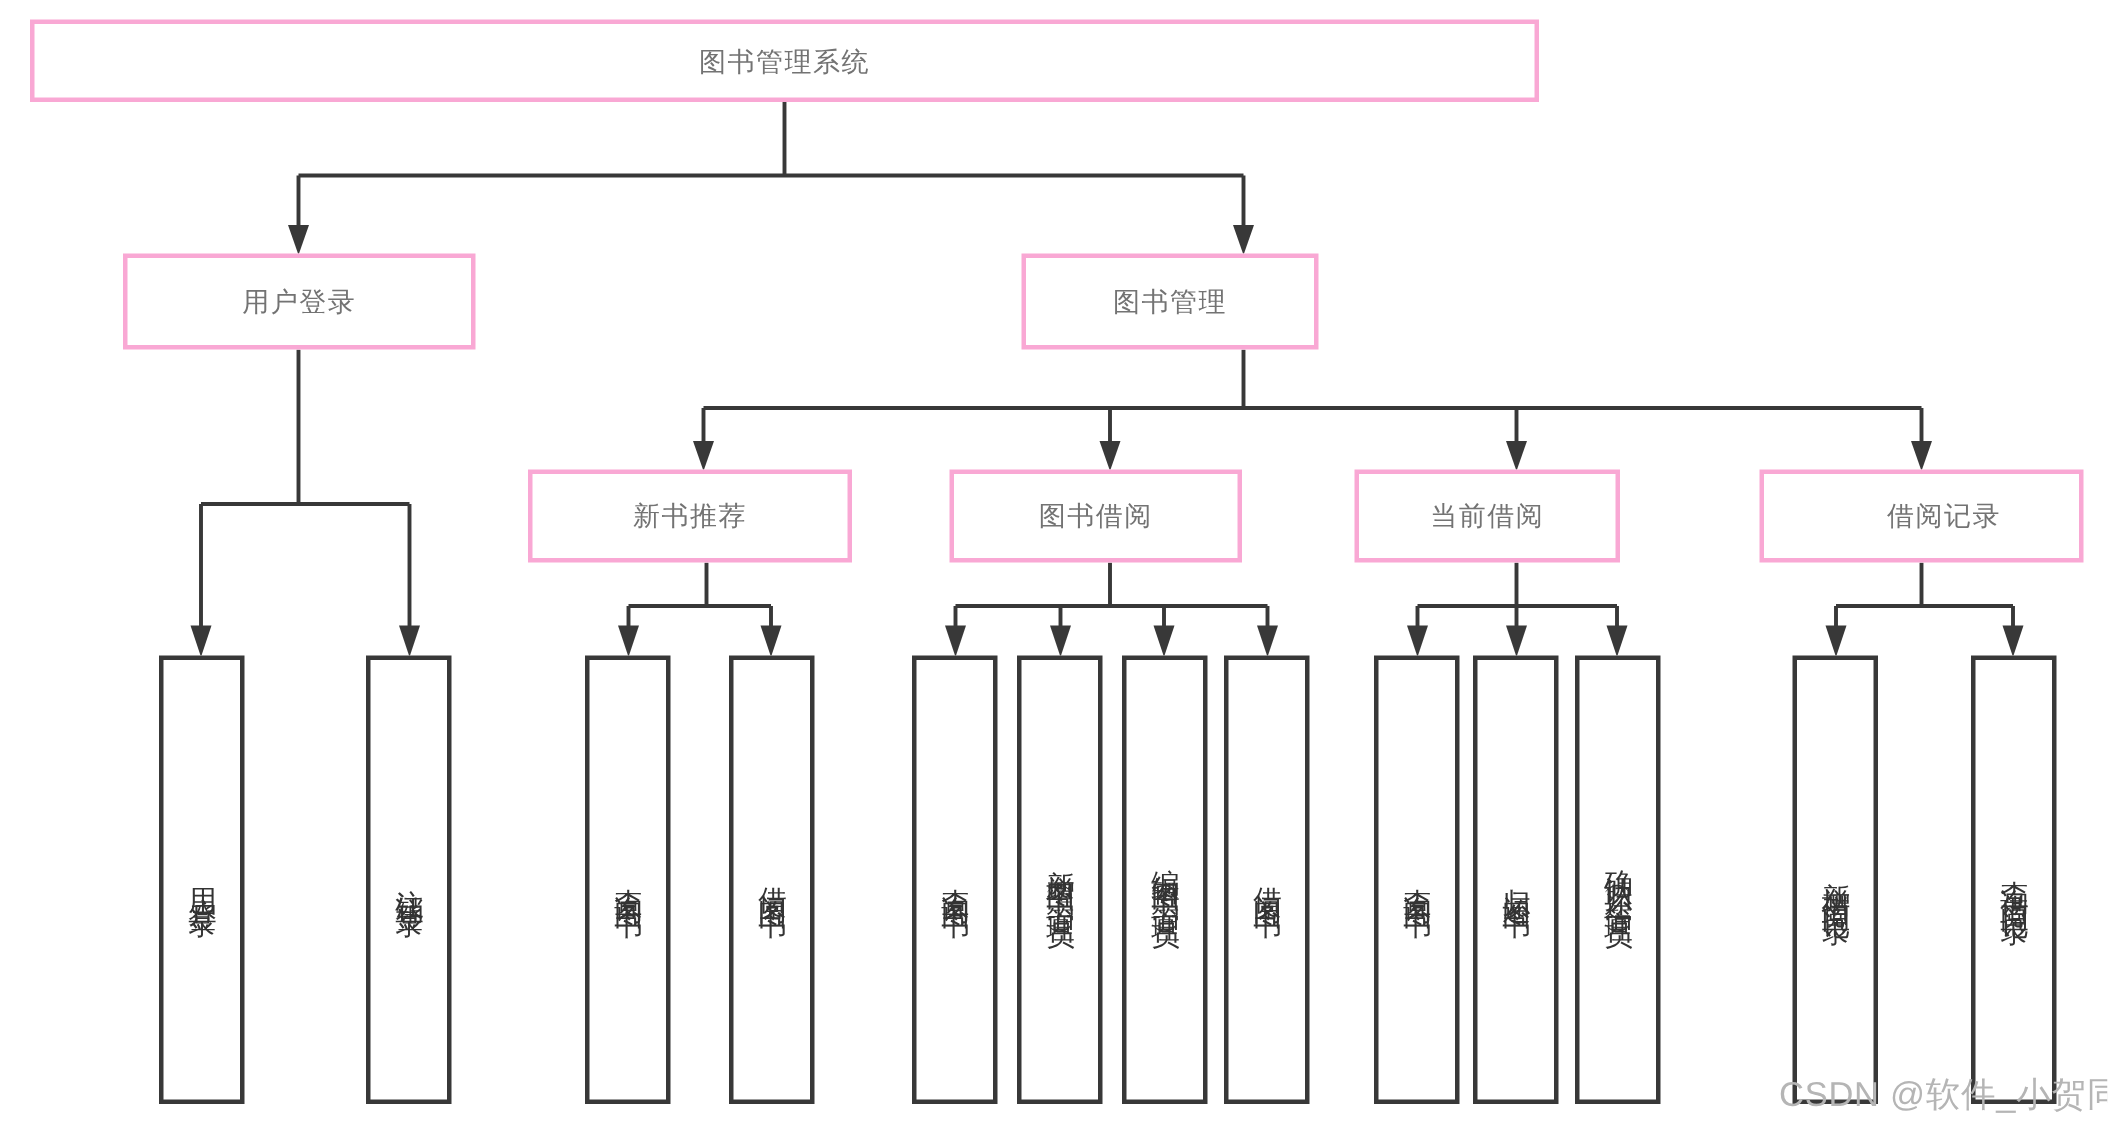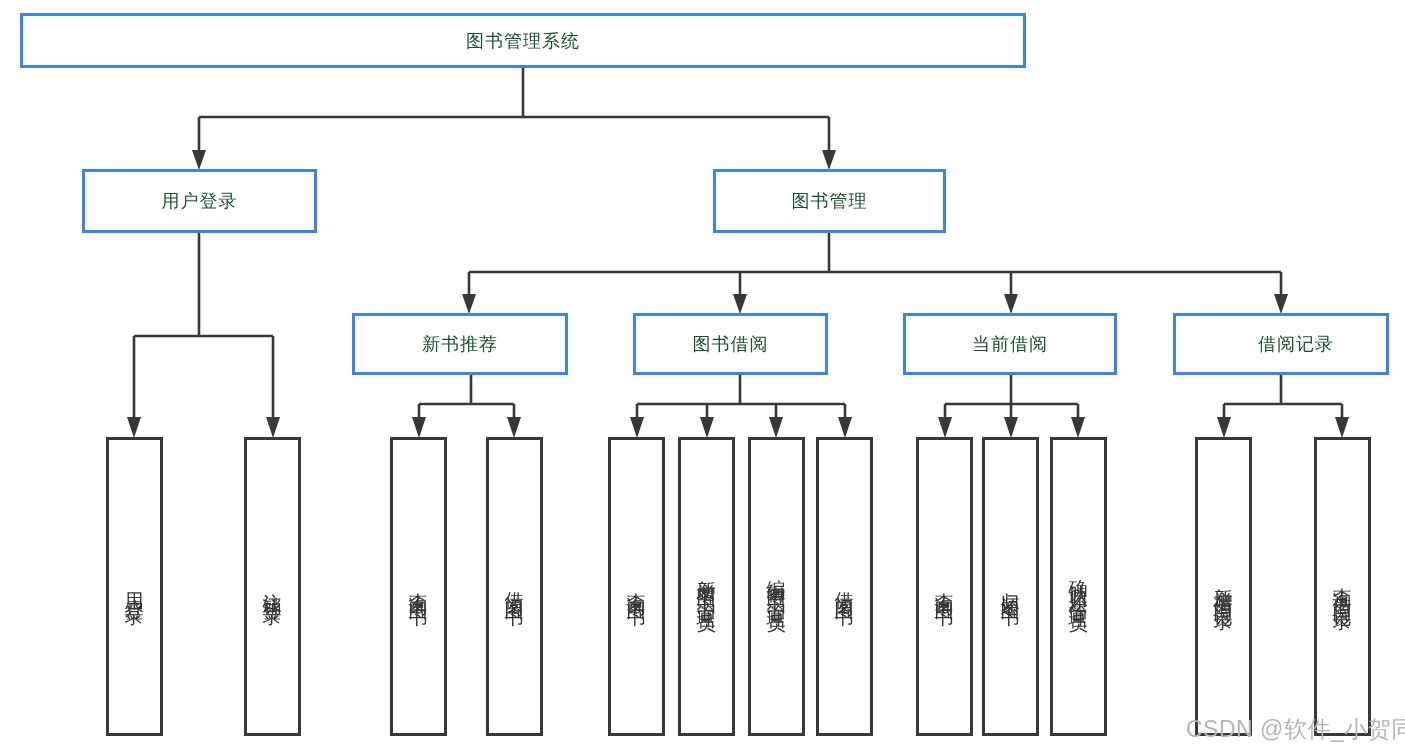--- a/index.html
+++ b/index.html
@@ -13,26 +13,26 @@
   }
   .wires {
     position: absolute;
     left: 0; top: 0;
     width: 1405px; height: 747px;
   }
   .hbox {
     position: absolute;
     box-sizing: border-box;
     background: #ffffff;
-    border: 3px solid #3b82f6;
+    border: 3px solid #f9a8d4;
     display: flex;
     align-items: center;
     justify-content: center;
     font-size: 18px;
-    color: #14532d;
+    color: #737373;
     letter-spacing: 1px;
     white-space: nowrap;
   }
   .vbox {
     position: absolute;
     box-sizing: border-box;
     width: 57px;
     height: 299px;
     top: 437px;
     background: #ffffff;
@@ -104,31 +104,31 @@
     </g>
   </svg>
 
   <div class="hbox" style="left:20px; top:13px; width:1006px; height:55px;">
     <span>图书管理系统</span>
   </div>
 
   <div class="hbox" style="left:82px; top:169px; width:235px; height:64px;">
     <span>用户登录</span>
   </div>
-  <div class="hbox" style="left:713px; top:169px; width:233px; height:64px;">
+  <div class="hbox" style="left:681px; top:169px; width:198px; height:64px;">
     <span>图书管理</span>
   </div>
 
   <div class="hbox" style="left:352px; top:313px; width:216px; height:62px;">
     <span>新书推荐</span>
   </div>
   <div class="hbox" style="left:633px; top:313px; width:195px; height:62px;">
     <span>图书借阅</span>
   </div>
-  <div class="hbox" style="left:903px; top:313px; width:214px; height:62px;">
+  <div class="hbox" style="left:903px; top:313px; width:177px; height:62px;">
     <span>当前借阅</span>
   </div>
   <div class="hbox" style="left:1173px; top:313px; width:216px; height:62px;padding-left:30px;">
     <span>借阅记录</span>
   </div>
 
   <div class="vbox" style="left:106px;">
     <span class="vtext">用户登录</span>
   </div>
   <div class="vbox" style="left:244px;">

